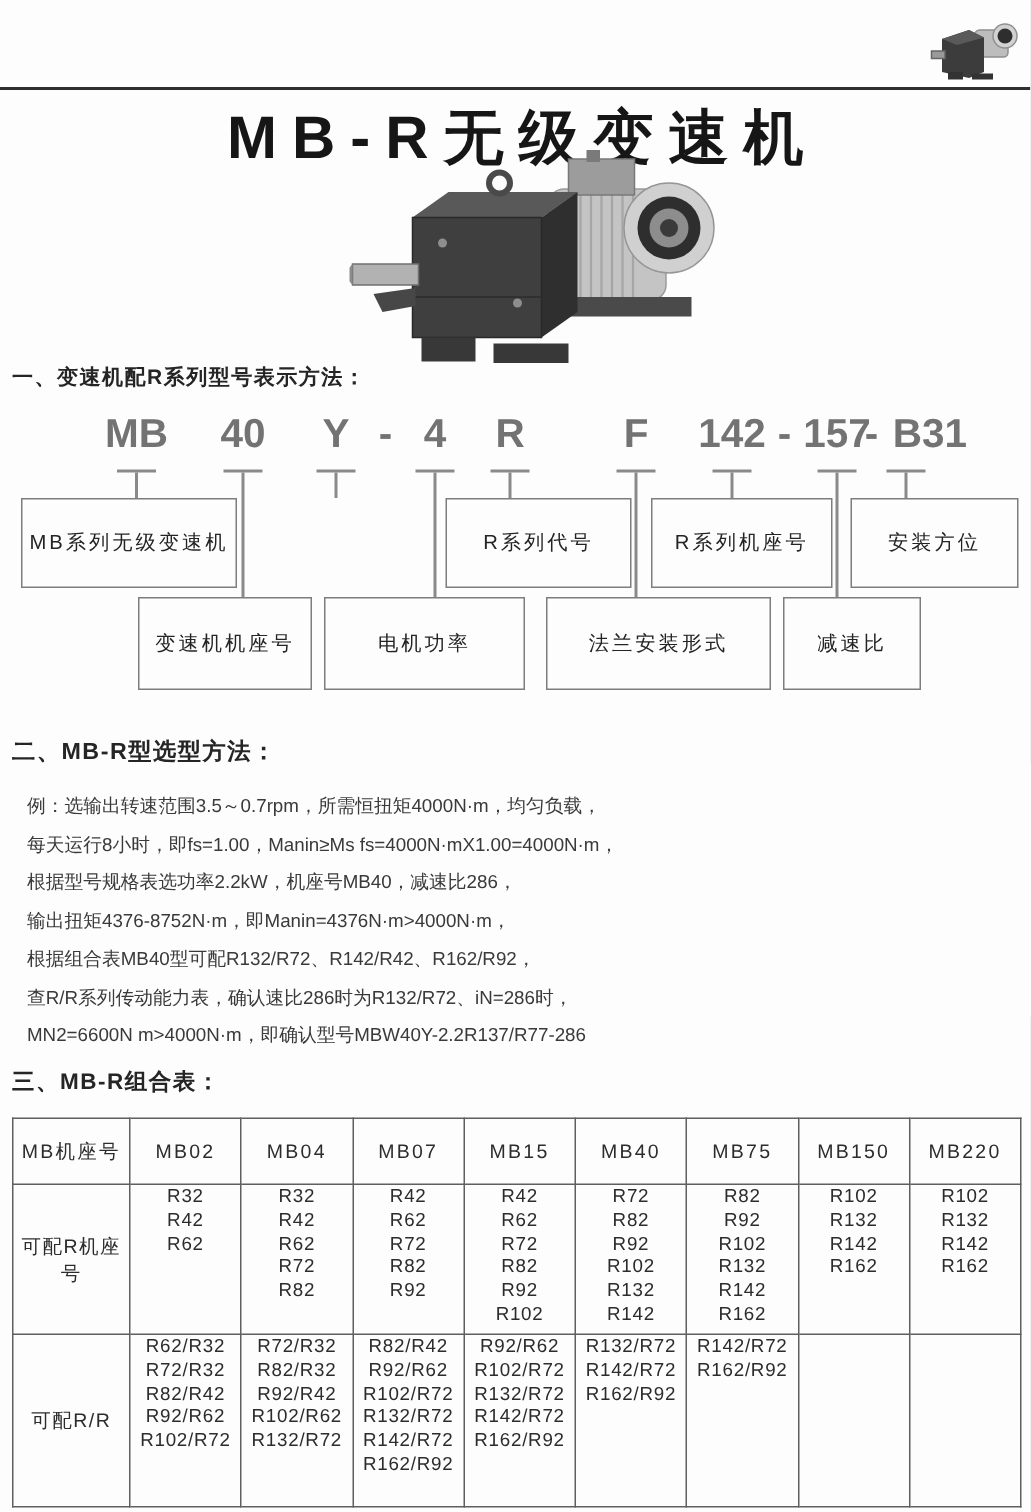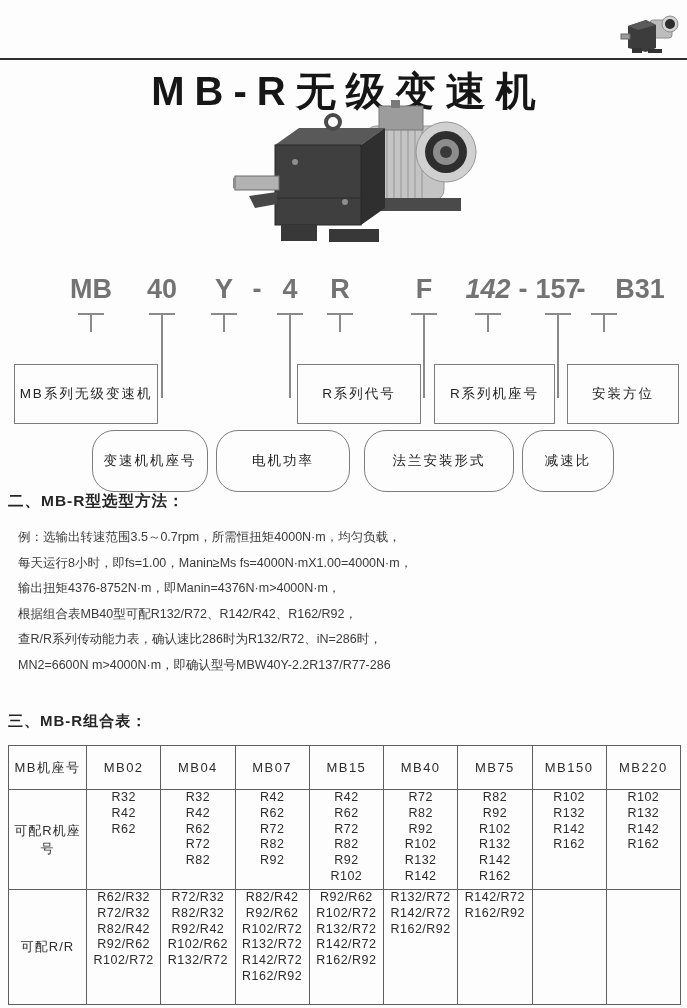--- a/index.html
+++ b/index.html
@@ -29,24 +29,24 @@
   #diagram{position:absolute;left:0;top:0;width:687px;height:470px;}
   .code-unit,.code-dash{
     position:absolute;top:274px;transform:translateX(-50%);
     font-size:27px;font-weight:bold;color:#737373;white-space:nowrap;
   }
   .code-tick{position:absolute;height:2px;width:26px;background:#8a8a8a;top:313px;}
   .code-line{position:absolute;width:2px;background:#8a8a8a;top:315px;}
   .dbox{
     position:absolute;border:1.5px solid #7d7d7d;background:#fdfdfd;
     display:flex;align-items:center;justify-content:center;text-align:center;
-    font-size:13.5px;letter-spacing:2px;color:#242424;white-space:nowrap;margin-top:32px;
+    font-size:13.5px;letter-spacing:2px;color:#242424;white-space:nowrap;
   }
   .dbox.toprow{top:332px;height:58px;}
-  .dbox.botrow{top:398px;height:60px;border-radius:22px;}
+  .dbox.botrow{top:398px;height:60px;}
 
   
   #example{position:absolute;left:18px;top:525px;width:640px;}
   .ex-line{height:25.5px;line-height:25.5px;font-size:12.5px;color:#3a3a3a;white-space:nowrap;}
 
   
   #table-wrap{position:absolute;left:8px;top:745px;width:672px;}
   table.combo{border-collapse:collapse;table-layout:fixed;width:672px;}
   table.combo th,table.combo td{border:1.5px solid #5f5f5f;padding:0;}
   th.col-h{height:43px;font-size:13px;font-weight:normal;letter-spacing:1.5px;color:#2c2c2c;text-align:center;}
@@ -107,67 +107,69 @@
     <line x1="42" y1="98" x2="128" y2="98" stroke="#2d2d2d"></line>
 
     <rect x="2" y="76" width="44" height="14" fill="#b2b2b2" stroke="#6f6f6f"></rect>
     <polygon points="2,76 2,90 -4,83" fill="#8c8c8c"></polygon>
     <polygon points="16,96 44,92 44,104 22,108" fill="#474747"></polygon>
 
     <rect x="48" y="125" width="36" height="16" fill="#383838"></rect>
     <rect x="96" y="129" width="50" height="13" fill="#383838"></rect>
   </svg>
 
+  <h2 class="sec-h" id="s1h">一、变速机配R系列型号表示方法：</h2>
 
   <div id="diagram">
       <span class="code-unit" style="left: 91px;">MB</span>
       <div class="code-tick" style="left: 78px;"></div>
       <div class="code-line" style="left: 90px; height: 17px;"></div>
       <span class="code-unit" style="left: 162px;">40</span>
       <div class="code-tick" style="left: 149px;"></div>
       <div class="code-line" style="left: 161px; height: 83px;"></div>
       <span class="code-unit" style="left: 224px;">Y</span>
       <div class="code-tick" style="left: 211px;"></div>
       <div class="code-line" style="left: 223px; height: 17px;"></div>
       <span class="code-unit" style="left: 290px;">4</span>
       <div class="code-tick" style="left: 277px;"></div>
       <div class="code-line" style="left: 289px; height: 83px;"></div>
       <span class="code-unit" style="left: 340px;">R</span>
       <div class="code-tick" style="left: 327px;"></div>
       <div class="code-line" style="left: 339px; height: 17px;"></div>
       <span class="code-unit" style="left: 424px;">F</span>
       <div class="code-tick" style="left: 411px;"></div>
       <div class="code-line" style="left: 423px; height: 83px;"></div>
-      <span class="code-unit" style="left: 488px; font-style: italic;">142</span>
+      <span class="code-unit" style="left: 488px;">142</span>
       <div class="code-tick" style="left: 475px;"></div>
       <div class="code-line" style="left: 487px; height: 17px;"></div>
       <span class="code-unit" style="left: 558px;">157</span>
       <div class="code-tick" style="left: 545px;"></div>
       <div class="code-line" style="left: 557px; height: 83px;"></div>
-      <span class="code-unit" style="left: 640px;">B31</span>
+      <span class="code-unit" style="left: 620px;">B31</span>
       <div class="code-tick" style="left: 591px;"></div>
       <div class="code-line" style="left: 603px; height: 17px;"></div>
       <span class="code-dash" style="left: 257px;">-</span>
       <span class="code-dash" style="left: 523px;">-</span>
       <span class="code-dash" style="left: 581px;">-</span>
       <div class="dbox toprow" style="left: 14px; width: 142px;">MB系列无级变速机</div>
       <div class="dbox toprow" style="left: 434px; width: 119px;">R系列机座号</div>
       <div class="dbox toprow" style="left: 297px; width: 122px;">R系列代号</div>
       <div class="dbox toprow" style="left: 567px; width: 110px;">安装方位</div>
       <div class="dbox botrow" style="left: 92px; width: 114px;">变速机机座号</div>
       <div class="dbox botrow" style="left: 216px; width: 132px;">电机功率</div>
       <div class="dbox botrow" style="left: 364px; width: 148px;">法兰安装形式</div>
       <div class="dbox botrow" style="left: 522px; width: 90px;">减速比</div>
     </div>
 
   <h2 class="sec-h" id="s2h">二、MB-R型选型方法：</h2>
 
   <div id="example">
       <div class="ex-line">例：选输出转速范围3.5～0.7rpm，所需恒扭矩4000N·m，均匀负载，</div>
       <div class="ex-line">每天运行8小时，即fs=1.00，Manin≥Ms fs=4000N·mX1.00=4000N·m，</div>
+      <div class="ex-line">根据型号规格表选功率2.2kW，机座号MB40，减速比286，</div>
       <div class="ex-line">输出扭矩4376-8752N·m，即Manin=4376N·m&gt;4000N·m，</div>
       <div class="ex-line">根据组合表MB40型可配R132/R72、R142/R42、R162/R92，</div>
       <div class="ex-line">查R/R系列传动能力表，确认速比286时为R132/R72、iN=286时，</div>
       <div class="ex-line">MN2=6600N m&gt;4000N·m，即确认型号MBW40Y-2.2R137/R77-286</div>
     </div>
 
   <h2 class="sec-h" id="s3h">三、MB-R组合表：</h2>
 
   <div id="table-wrap">
     <table class="combo">

